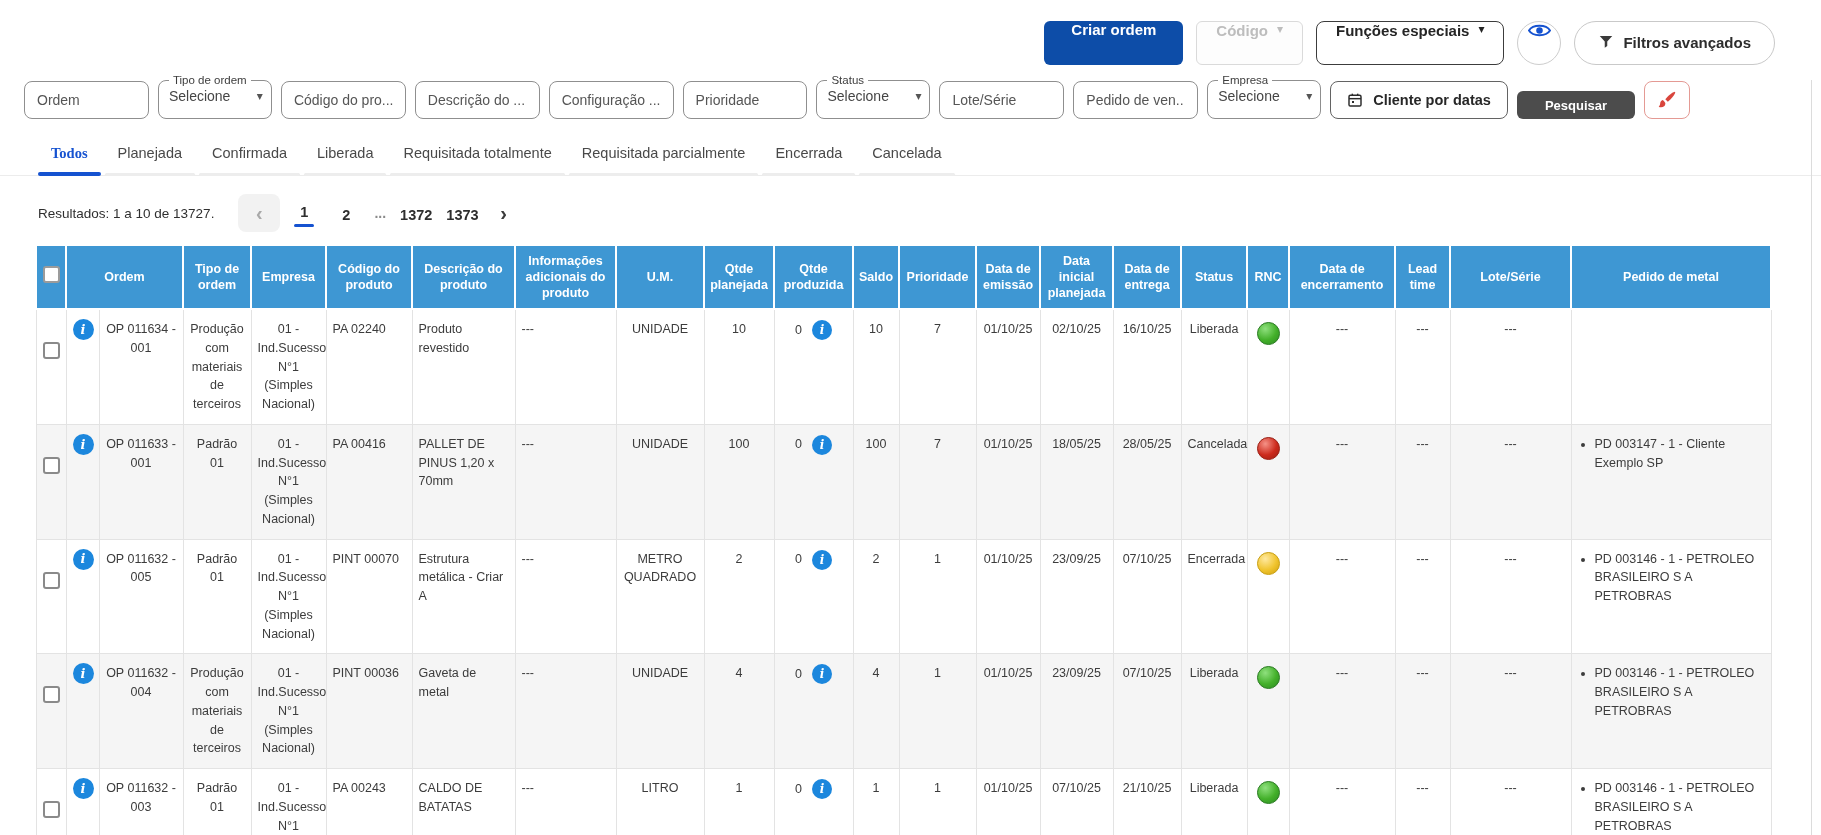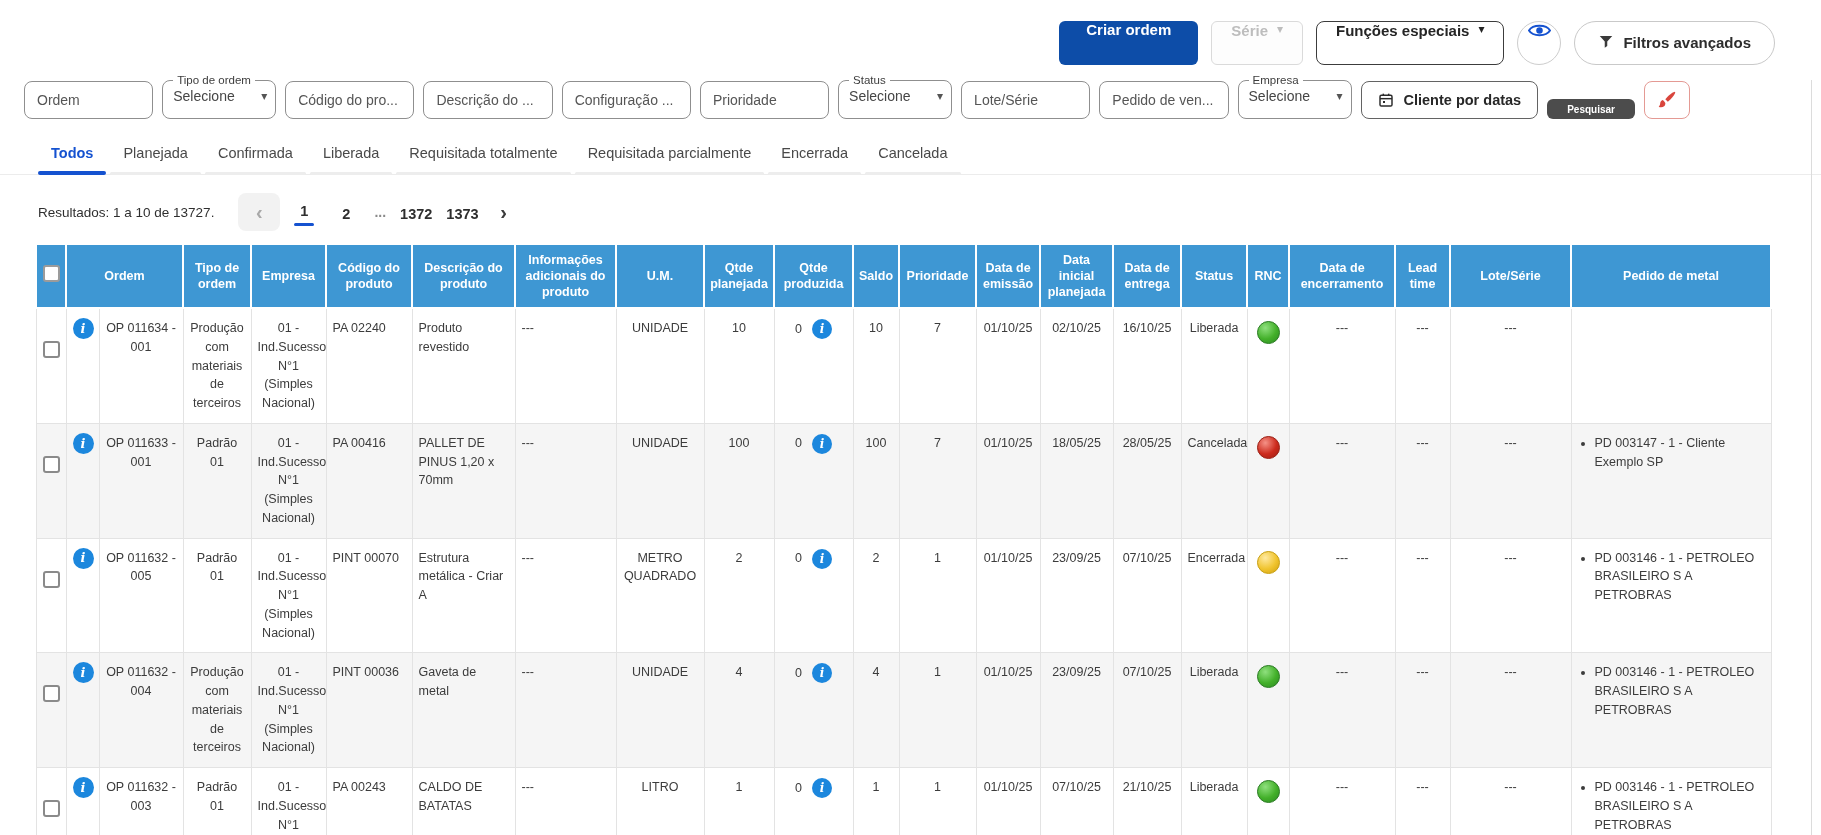--- a/index.html
+++ b/index.html
@@ -27,30 +27,30 @@
   .f-input{flex:1 1 0;min-width:0;height:38px;border:1px solid #8f8f8f;border-radius:8px;
       padding:0 12px;font-size:14px;font-family:inherit;color:#444;background:#fff;}
   .f-input::placeholder{color:#555;opacity:1;}
   .f-select{flex:0 0 114px;height:44px;margin:0;border:1px solid #8f8f8f;border-radius:8px;
       padding:0 8px 4px 10px;background:#fff;}
   .f-select legend{font-size:11.5px;color:#3d3d3d;padding:0 4px;line-height:1;}
   .sel-row{display:flex;align-items:center;justify-content:space-between;font-size:14px;color:#454545;padding-top:1px;}
   .sel-row .caret{font-size:12px;color:#555;}
   .btn-dates{flex:0 0 auto;height:38px;background:#fff;border:1px solid #636363;border-radius:8px;
       font-size:14.5px;font-weight:700;color:#272727;padding:0 16px;display:inline-flex;align-items:center;gap:10px;cursor:pointer;font-family:inherit;}
-  .btn-search{flex:0 0 auto;height:20px;background:var(--search-gray);border:none;border-radius:6px;
-      color:#fff;font-size:10px;font-weight:700;padding:0 20px;cursor:pointer;font-family:inherit;}
+  .btn-search{flex:0 0 auto;height:28px;background:var(--search-gray);border:none;border-radius:6px;
+      color:#fff;font-size:13px;font-weight:700;padding:0 28px;cursor:pointer;font-family:inherit;}
   .btn-clear{flex:0 0 46px;height:38px;background:#fff;border:1px solid #e49a94;border-radius:8px;
       display:inline-flex;align-items:center;justify-content:center;cursor:pointer;}
 
   
   .tabs{display:flex;padding:6px 24px 0 36px;border-bottom:1px solid #ececec;}
   .tab{position:relative;padding:8px 15px 13px;font-size:14.5px;color:#494949;cursor:pointer;white-space:nowrap;}
   .tab::after{content:"";position:absolute;left:2px;right:2px;bottom:-1px;height:3px;background:#ededed;border-radius:2px;}
-  .tab.active{color:var(--tab-active);font-weight:700;}
+  .tab.active{color:var(--tab-active);font-weight:700;font-family:Liberation Serif, serif;}
   .tab.active::after{height:4px;background:var(--tab-active);border-radius:3px;}
 
   
   .results-row{display:flex;align-items:center;gap:10px;padding:18px 24px 12px 38px;}
   .summary{font-size:13.5px;color:#2f2f2f;margin-right:14px;}
   .page-prev{width:42px;height:38px;background:#f2f2f2;border-radius:8px;display:flex;align-items:center;
       justify-content:center;color:#a9a9a9;font-size:20px;font-weight:700;cursor:pointer;}
   .page-num{min-width:36px;text-align:center;font-size:14.5px;font-weight:700;color:#2e2e2e;padding:6px 4px 2px;cursor:pointer;}
   .page-num.active::after{content:"";display:block;margin:4px auto 0;width:20px;height:3px;
       background:var(--tab-active);border-radius:2px;}
@@ -87,21 +87,21 @@
 </style>
 </head>
 <body>
 
 <div class="topbar">
   <div class="top-actions">
     <button class="btn btn-primary">
       <span>Criar ordem</span>
     </button>
     <button class="btn btn-disabled" disabled="">
-      <span>Série</span>
+      <span>Código</span>
       <span class="caret">▾</span>
     </button>
     <button class="btn btn-outline-dark">
       <span>Funções especiais</span>
       <span class="caret">▾</span>
     </button>
     <button class="btn btn-eye">
       <span class="icon-wrap">
         <svg width="23" height="17" viewBox="0 0 24 16" fill="none">
           <path d="M1 8 C5 1.5 19 1.5 23 8 C19 14.5 5 14.5 1 8 Z" stroke="#1552d0" stroke-width="2"></path>

